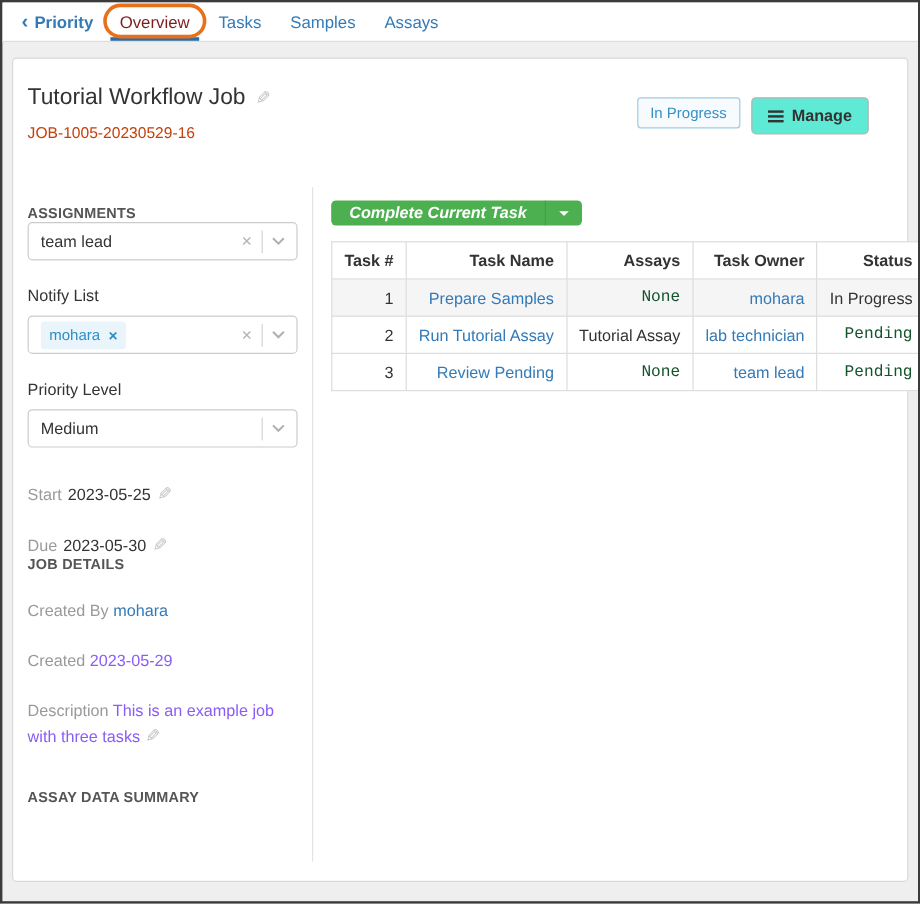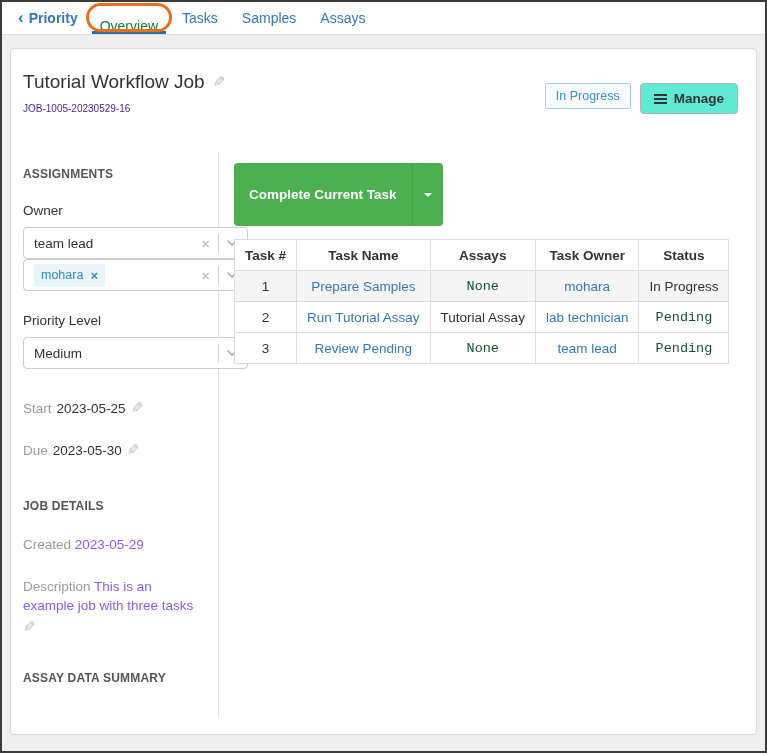--- a/index.html
+++ b/index.html
@@ -27,21 +27,21 @@
     font-size: 14px;
     color: #337ab7;
     padding: 0 6px;
     margin-right: 12px;
     cursor: pointer;
     position: relative;
     text-decoration: none;
   }
   .nav-back { gap: 5px; font-weight: bold; margin-right: 10px; }
   .nav-back .chev { font-size: 17px; font-weight: bold; line-height: 1; margin-top: -2px; }
-  .nav-item.active { color: #15803d; align-items: flex-end; }
+  .nav-item.active { color: #7f1d1d; }
   .nav-item.active .underline {
     position: absolute; left: -2px; right: -2px; bottom: 0; height: 3px;
     background: #2e6da4;
   }
   .annotation-oval {
     position: absolute;
     left: -8px; right: -8px; top: 1px; bottom: 2px;
     border: 3px solid #e8701a;
     border-radius: 15px;
     pointer-events: none;
@@ -52,25 +52,25 @@
     left: 8px; right: 8px; top: 46px; bottom: 16px;
     background: #fff;
     border: 1px solid #d9d9d9;
     border-radius: 4px;
     display: flex;
     flex-direction: column;
   }
   .panel-header {
     display: flex;
     justify-content: space-between;
-    align-items: flex-end;
-    padding: 22px 18px 0 12px;
+    align-items: center;
+    padding: 22px 32px 0 12px;
   }
   .job-title { font-size: 19px; color: #333; display: flex; align-items: center; gap: 8px; }
-  .job-id { font-size: 10px; color: #4c1d95; margin-top: 10px; }
+  .job-id { font-size: 13px; color: #c2410c; margin-top: 10px; }
   .pencil {
     display: inline-block;
     transform: scaleX(-1);
     color: #c0c0c0;
     font-size: 15px;
     cursor: pointer;
   }
   .header-right { display: flex; align-items: flex-start; gap: 9px; padding-top: 4px; }
   .status-badge {
     font-size: 12.5px;
@@ -89,21 +89,21 @@
     font-size: 13.5px;
     font-weight: bold;
     color: #333;
     cursor: pointer;
   }
   .hamburger { display: inline-flex; flex-direction: column; gap: 2px; }
   .hamburger i { display: block; width: 13px; height: 2px; background: #333; }
   
   .content-row { display: flex; flex: 1; margin-top: 38px; padding-bottom: 16px; min-height: 0; }
   .sidebar {
-    width: 208px;
+    width: 250px;
     padding: 15px 12px 0 12px;
     border-right: 1px solid #e3e3e3;
     flex-shrink: 0;
   }
   .mainarea { flex: 1; padding: 11px 10px 0 15px; }
   
   .section-heading {
     font-size: 12px;
     font-weight: bold;
     color: #555;
@@ -132,53 +132,53 @@
     font-size: 12.5px;
     padding: 4px 7px;
     display: inline-flex;
     align-items: center;
     gap: 7px;
   }
   .tag .tag-x { font-weight: bold; cursor: pointer; font-size: 13px; }
   .date-line { font-size: 13.5px; margin-top: 24px; display: flex; align-items: center; gap: 5px; }
   .date-line .lbl { color: #9a9a9a; }
   .date-line .val { color: #333; }
-  .gap-lg { margin-top: 40px; }
+  .gap-lg { }
   .detail-line { font-size: 13.5px; margin-top: 23px; line-height: 1.4; }
   .detail-line .lbl { color: #9a9a9a; }
   .detail-line .val { color: #8b5cf6; }
   .link { color: #337ab7; text-decoration: none; cursor: pointer; }
   
   .complete-btn {
     display: inline-flex;
     border-radius: 4px;
     overflow: hidden;
     background: #4cb050;
     color: #fff;
     font-size: 13.5px;
     font-weight: bold;
     cursor: pointer;
     margin-bottom: 13px;
   }
-  .complete-btn .label-part { padding: 24px 15px; }
+  .complete-btn .label-part { padding: 3px 15px; font-style: italic; }
   .complete-btn .caret-part {
     border-left: 1px solid #41a045;
     padding: 8px 11px;
     display: flex; align-items: center;
   }
   .caret { width: 0; height: 0; border-left: 4px solid transparent; border-right: 4px solid transparent; border-top: 4px solid #fff; }
   table.tasks {
     border-collapse: collapse;
     font-size: 13.5px;
     background: #fff;
   }
   table.tasks th, table.tasks td {
     border: 1px solid #ddd;
     padding: 7px 10px;
-    text-align: center;
+    text-align: right;
     white-space: nowrap;
     height: 31px;
   }
   table.tasks th { font-weight: bold; color: #333; }
   td.muted, .muted { color: #14532d; font-family: Liberation Mono, monospace; }
   tr.highlight td { background: #f5f5f5; }
   .col-num { width: 49px; }
   .col-name { width: 110px; }
   .col-assays { width: 83px; }
   .col-owner { width: 93px; }
@@ -230,32 +230,32 @@
       </button>
     </div>
   </div>
 
   <div class="content-row">
 
     <div class="sidebar">
 
       <div class="section-heading">ASSIGNMENTS</div>
 
-      <div class="field-label">Owner</div>
       <div class="select-box">
         <span class="select-value">team lead</span>
         <span class="clear-x">×</span>
         <span class="vdiv"></span>
         <span class="chevron-down">
           <svg width="12" height="8" viewBox="0 0 12 8">
               <polyline points="1.5,1.5 6,6 10.5,1.5" stroke="#b0b0b0" stroke-width="1.7" fill="none"></polyline>
             </svg>
         </span>
       </div>
 
+      <div class="field-label">Notify List</div>
       <div class="select-box">
         <span class="select-value">
           <span class="tag">
             <span>mohara</span>
             <span class="tag-x">×</span>
           </span>
         </span>
         <span class="clear-x">×</span>
         <span class="vdiv"></span>
         <span class="chevron-down">
@@ -282,20 +282,24 @@
         <span class="pencil">✎</span>
       </div>
       <div class="date-line">
         <span class="lbl">Due</span>
         <span class="val">2023-05-30</span>
         <span class="pencil">✎</span>
       </div>
 
       <div class="section-heading gap-lg">JOB DETAILS</div>
 
+      <div class="detail-line">
+        <span class="lbl">Created By</span>
+        <span class="link">mohara</span>
+      </div>
       <div class="detail-line">
         <span class="lbl">Created</span>
         <span class="val">2023-05-29</span>
       </div>
       <div class="detail-line">
         <span class="lbl">Description</span>
         <span class="val">This is an example job with three tasks</span>
         <span class="pencil">✎</span>
       </div>
 

